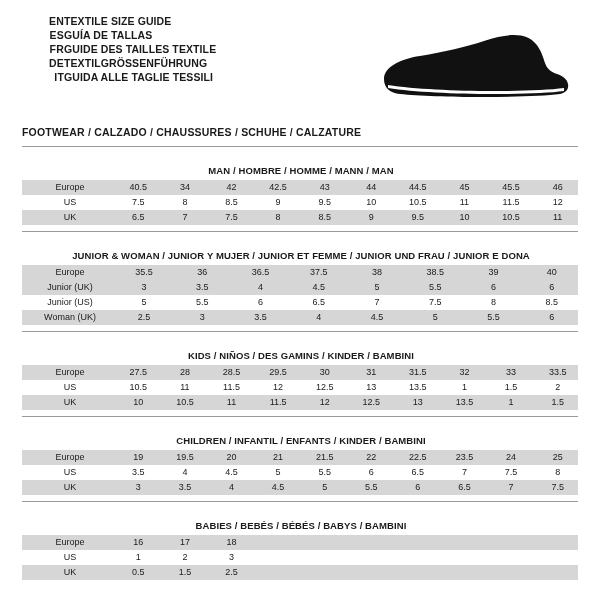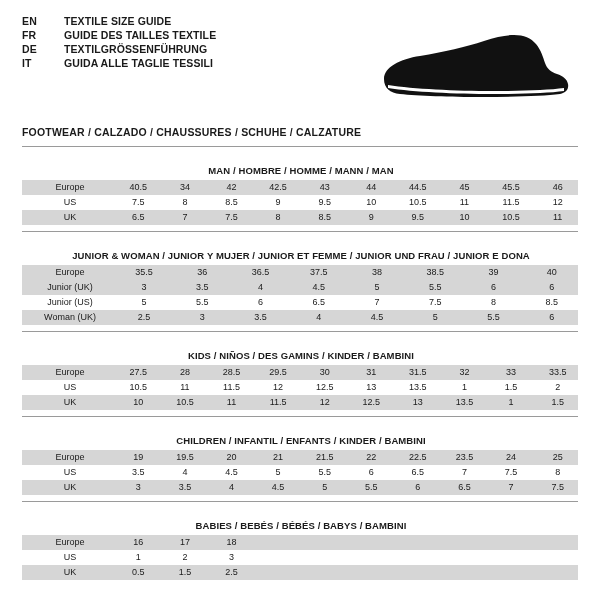--- a/index.html
+++ b/index.html
@@ -35,20 +35,21 @@
   }
   .lang-table td {
     padding: 0 0 3.5px 0;
     vertical-align: top;
     white-space: nowrap;
   }
   .lang-code {
     width: 42px;
     font-weight: bold;
     letter-spacing: 0.2px;
+    text-align: right;
   }
   .lang-title {
     font-weight: bold;
     letter-spacing: 0.1px;
     margin-top: 48px;
   }
 
   .shoe-wrap {
     width: 200px;
     height: 86px;
@@ -114,20 +115,24 @@
 <body>
 
 <div class="page">
 
   <div class="header">
     <table class="lang-table">
       <tbody>
         <tr>
           <td class="lang-code">EN</td>
           <td class="lang-title">TEXTILE SIZE GUIDE</td>
+        </tr>
+        <tr>
+          <td class="lang-code">ES</td>
+          <td class="lang-title">GUÍA DE TALLAS</td>
         </tr>
         <tr>
           <td class="lang-code">FR</td>
           <td class="lang-title">GUIDE DES TAILLES TEXTILE</td>
         </tr>
         <tr>
           <td class="lang-code">DE</td>
           <td class="lang-title">TEXTILGRÖSSENFÜHRUNG</td>
         </tr>
         <tr>

